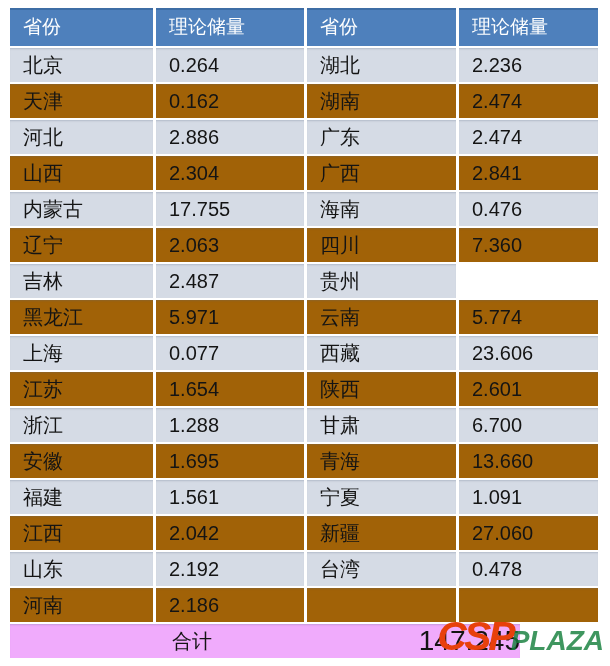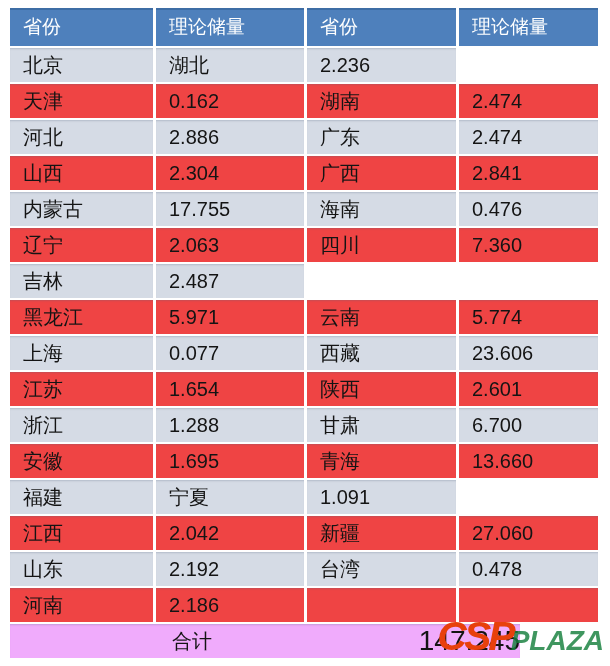--- a/index.html
+++ b/index.html
@@ -7,21 +7,21 @@
          font-family:"Liberation Sans","DejaVu Sans",sans-serif;}
   .tbl{position:absolute;left:10px;top:8px;width:510px;}
   .hrow,.drow{display:grid;grid-template-columns:143px 148px 149px 139px;column-gap:3px;}
   .hrow{height:38px;}
   .hcell{background:#4E80BC;color:#ffffff;font-size:19px;line-height:38px;padding-left:13px;
          box-shadow:inset 0 2px 0 #3D6DA5;}
   .drow{height:34px;margin-top:2px;}
   .cell{font-size:20px;line-height:34px;padding-left:13px;color:#141414;
         box-shadow:inset 0 2px 2px -1px rgba(90,105,130,0.28);}
   .row-dark .cell{background:#D5DBE5;}
-  .row-light .cell{background:#ef4444;}
+  .row-light .cell{background:#a16207;}
   .frow{display:flex;height:34px;margin-top:2px;background:#f0abfc;position:relative;
         box-shadow:inset 0 2px 2px -1px rgba(90,105,130,0.28);gap:32px;}
   .f-label{width:449px;text-align:center;font-size:20px;line-height:34px;color:#141414;}
   .f-total{padding-left:13px;font-size:28px;line-height:34px;color:#141414;}
   .watermark{position:absolute;right:6px;bottom:1px;z-index:5;pointer-events:none;
              font-style:italic;font-weight:bold;white-space:nowrap;line-height:40px;}
   .wm-csp{color:#E8400C;font-size:41px;letter-spacing:-3px;}
   .wm-plaza{color:#15803d;font-size:28px;opacity:0.82;margin-left:-2px;}
 </style>
 </head>
@@ -32,20 +32,21 @@
 
     <div class="hrow">
       <div class="hcell">省份</div>
       <div class="hcell">理论储量</div>
       <div class="hcell">省份</div>
       <div class="hcell">理论储量</div>
     </div>
 
     <div class="drow row-dark">
       <div class="cell">北京</div>
+      <div class="cell">0.264</div>
       <div class="cell">湖北</div>
       <div class="cell">2.236</div>
     </div>
     <div class="drow row-light">
       <div class="cell">天津</div>
       <div class="cell">0.162</div>
       <div class="cell">湖南</div>
       <div class="cell">2.474</div>
     </div>
     <div class="drow row-dark">
@@ -68,20 +69,21 @@
     </div>
     <div class="drow row-light">
       <div class="cell">辽宁</div>
       <div class="cell">2.063</div>
       <div class="cell">四川</div>
       <div class="cell">7.360</div>
     </div>
     <div class="drow row-dark">
       <div class="cell">吉林</div>
       <div class="cell">2.487</div>
+      <div class="cell">贵州</div>
     </div>
     <div class="drow row-light">
       <div class="cell">黑龙江</div>
       <div class="cell">5.971</div>
       <div class="cell">云南</div>
       <div class="cell">5.774</div>
     </div>
     <div class="drow row-dark">
       <div class="cell">上海</div>
       <div class="cell">0.077</div>
@@ -101,20 +103,21 @@
       <div class="cell">6.700</div>
     </div>
     <div class="drow row-light">
       <div class="cell">安徽</div>
       <div class="cell">1.695</div>
       <div class="cell">青海</div>
       <div class="cell">13.660</div>
     </div>
     <div class="drow row-dark">
       <div class="cell">福建</div>
+      <div class="cell">1.561</div>
       <div class="cell">宁夏</div>
       <div class="cell">1.091</div>
     </div>
     <div class="drow row-light">
       <div class="cell">江西</div>
       <div class="cell">2.042</div>
       <div class="cell">新疆</div>
       <div class="cell">27.060</div>
     </div>
     <div class="drow row-dark">

